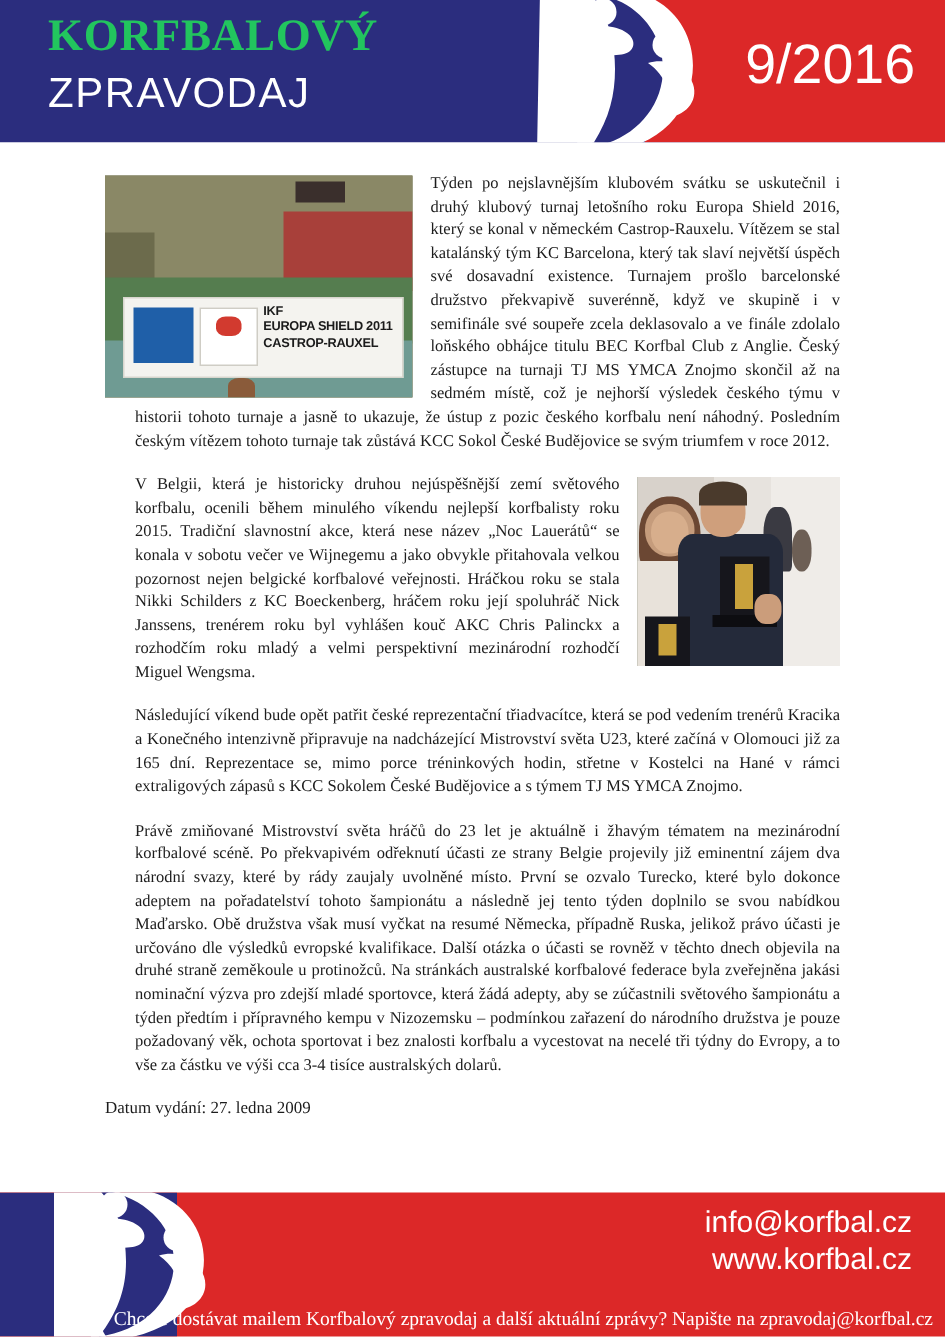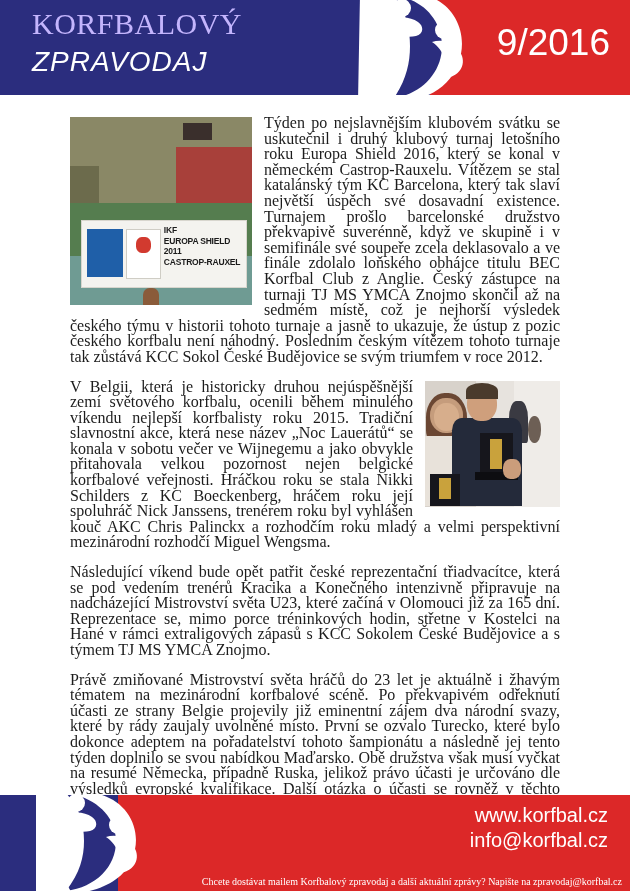--- a/index.html
+++ b/index.html
@@ -37,34 +37,33 @@
     width: 130px; height: 108px;
   }
   .title-block {
     position: absolute;
     left: 32px; top: 9px;
     line-height: 1;
   }
   .title-main {
     display: block;
     font-family: "Liberation Serif", serif;
-    font-weight: normal;
+    font-weight: bold;
     font-size: 30px;
     letter-spacing: 0.5px;
-    color: #c4b5fd;
+    color: #22c55e;
   }
   .title-sub {
     display: block;
     margin-top: 9px;
     font-family: "Liberation Sans", sans-serif;
     font-weight: normal;
     font-size: 28px;
     letter-spacing: 1px;
     color: #ffffff;
-    font-style: italic;
   }
   .issue-number {
     position: absolute;
     right: 20px; top: 22px;
     font-family: "Liberation Sans", sans-serif;
     font-size: 37px;
     color: #ffffff;
     letter-spacing: 0px;
   }
 
@@ -76,36 +75,38 @@
     height: 700px;
     background: #ffffff;
   }
   .article {
     position: absolute;
     left: 70px; top: 20px;
     width: 490px;
   }
   .para {
     text-align: justify;
-    font-size: 16px;
+    font-size: 11px;
     line-height: 15.6px;
     margin: 0 0 14px 0;
     color: #1c1c1c;
+    padding-left: 20px;
   }
 
   
   .photo {
     background: #6b6f4e;
     position: relative;
     overflow: hidden;
   }
   .photo-left {
     float: left;
-    width: 182px; height: 188px;
+    width: 182px; height: 148px;
     margin: 2px 12px 4px 0;
+    padding-left: 23px;
   }
   .photo-right {
     float: right;
     width: 135px; height: 126px;
     margin: 2px 0 4px 12px;
   }
 
   
   .ph1-bg { position:absolute; inset:0; background:#7c7c58; }
   .ph1-wall { position:absolute; left:0; top:0; width:100%; height:52%; background:#8a8866; }
@@ -189,21 +190,21 @@
   .footer-links span {
     display: block;
     font-size: 20px;
     line-height: 25px;
     letter-spacing: 0px;
   }
   .footer-tagline {
     position: absolute;
     right: 8px; bottom: 4px;
     font-family: "Liberation Serif", serif;
-    font-size: 10px;
+    font-size: 13px;
     color: #ffffff;
     white-space: nowrap;
   }
 </style>
 </head>
 <body>
 
 <div class="masthead">
   <div class="masthead-red"></div>
 
@@ -290,18 +291,18 @@
     <path d="M0,0 L58,0 C92,6 108,38 96,66 C88,86 68,96 44,100 L0,100 Z" fill="#ffffff"></path>
     <path d="M30,0 C60,4 80,24 80,48 C80,74 60,94 30,98 C44,80 48,64 48,48 C48,30 44,16 30,0 Z" fill="#2b2d7e"></path>
     <path d="M26,10 C26,10 20,46 18,68 C17,82 20,92 26,100 L36,100 C29,90 27,80 28,68 C30,46 36,12 36,12 Z" fill="#ffffff"></path>
     <circle cx="40" cy="10" r="9" fill="#ffffff"></circle>
     <path d="M26,24 C34,18 48,18 56,24 C62,28 62,36 54,38 C46,40 32,38 26,32 Z" fill="#ffffff"></path>
     <circle cx="82" cy="32" r="9" fill="#ffffff"></circle>
     <path d="M70,44 C82,40 96,46 100,58 C104,70 94,80 82,80 C88,68 82,52 70,44 Z" fill="#ffffff"></path>
   </svg>
 
   <div class="footer-links">
+    <span>info@korfbal.cz</span>
     <span>www.korfbal.cz</span>
-    <span>info@korfbal.cz</span>
   </div>
 
   <div class="footer-tagline">Chcete dostávat mailem Korfbalový zpravodaj a další aktuální zprávy? Napište na zpravodaj@korfbal.cz</div>
 </div>
 
 </body></html>

